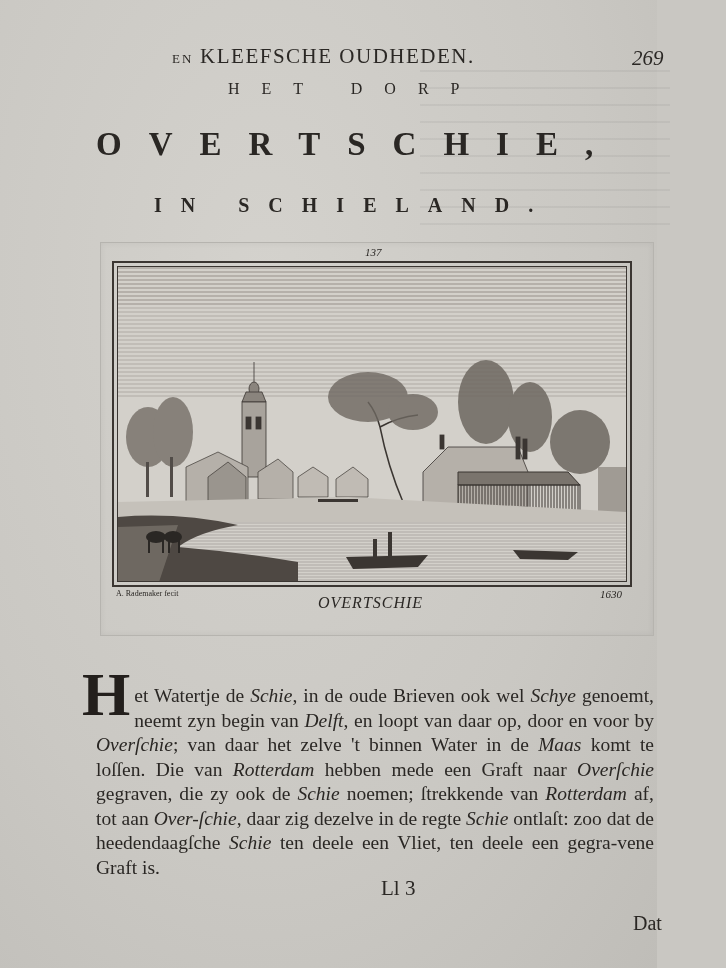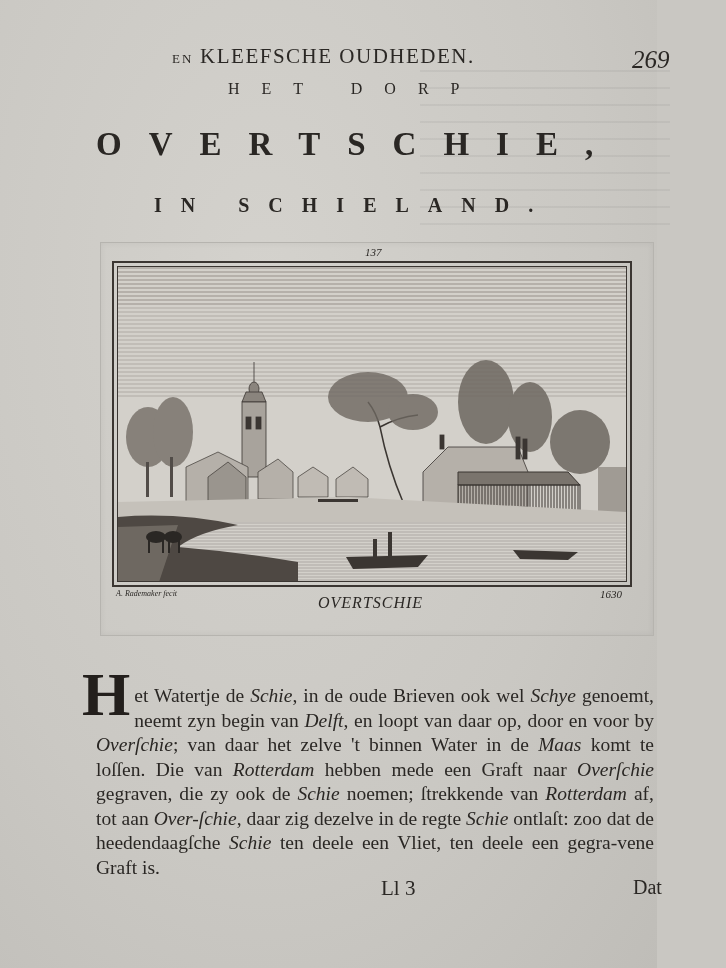--- a/index.html
+++ b/index.html
@@ -19,21 +19,21 @@
       position: absolute; left: 420px; top: 70px; width: 250px; height: 170px;
       opacity: 0.08;
       background: repeating-linear-gradient(180deg, #555 0 2px, transparent 2px 17px);
     }
     .running-head {
       position: absolute; top: 44px; left: 172px;
       font-size: 21px; letter-spacing: 1.5px; font-variant: small-caps;
     }
     .running-head .small { font-size: 13px; letter-spacing: 2px; }
     .page-number {
-      position: absolute; top: 46px; left: 632px; font-size: 25px; font-style: italic;
+      position: absolute; top: 46px; left: 632px; font-size: 21px; font-style: italic;
     }
     .title-1 {
       position: absolute; top: 80px; left: 228px;
       font-size: 16px; letter-spacing: 22px;
     }
     .title-2 {
       position: absolute; top: 126px; left: 96px;
       font-size: 33px; letter-spacing: 27px; font-weight: bold;
     }
     .title-3 {
@@ -54,21 +54,21 @@
       padding: 3px; box-sizing: border-box;
     }
     .engraving {
       width: 100%; height: 100%;
       border: 1px solid #3b3632; box-sizing: border-box;
       background: #d3d0ca;
       position: relative; overflow: hidden;
     }
     .engraving svg { position: absolute; left: 0; top: 0; }
     .engraver {
-      position: absolute; top: 589px; left: 116px; font-size: 8px; font-style: italic;
+      position: absolute; top: 589px; left: 116px; font-size: 8px; 
     }
     .plate-caption {
       position: absolute; top: 594px; left: 318px; font-size: 16px; font-style: italic;
       letter-spacing: 1px;
     }
     .plate-year {
       position: absolute; top: 588px; left: 600px; font-size: 11px; font-style: italic;
     }
     .body-text {
       position: absolute; top: 668px; left: 80px; width: 590px;
@@ -78,21 +78,21 @@
     .drop-cap {
       float: left; font-size: 62px; line-height: 48px; height: 46px;
       margin: 2px 4px 0 2px; font-weight: bold; color: #231f1c;
     }
     .body-text p { margin: 16px; }
     .body-text i { font-style: italic; }
     .signature {
       position: absolute; top: 876px; left: 381px; font-size: 21px;
     }
     .catchword {
-      position: absolute; top: 876px; left: 633px; font-size: 20px;
+      position: absolute; top: 912px; left: 633px; font-size: 20px;
     }
   </style>
 </head>
 <body>
 
 <div class="page">
   <div class="bleed"></div>
 
   <div class="running-head">
     <span class="small">EN</span>

